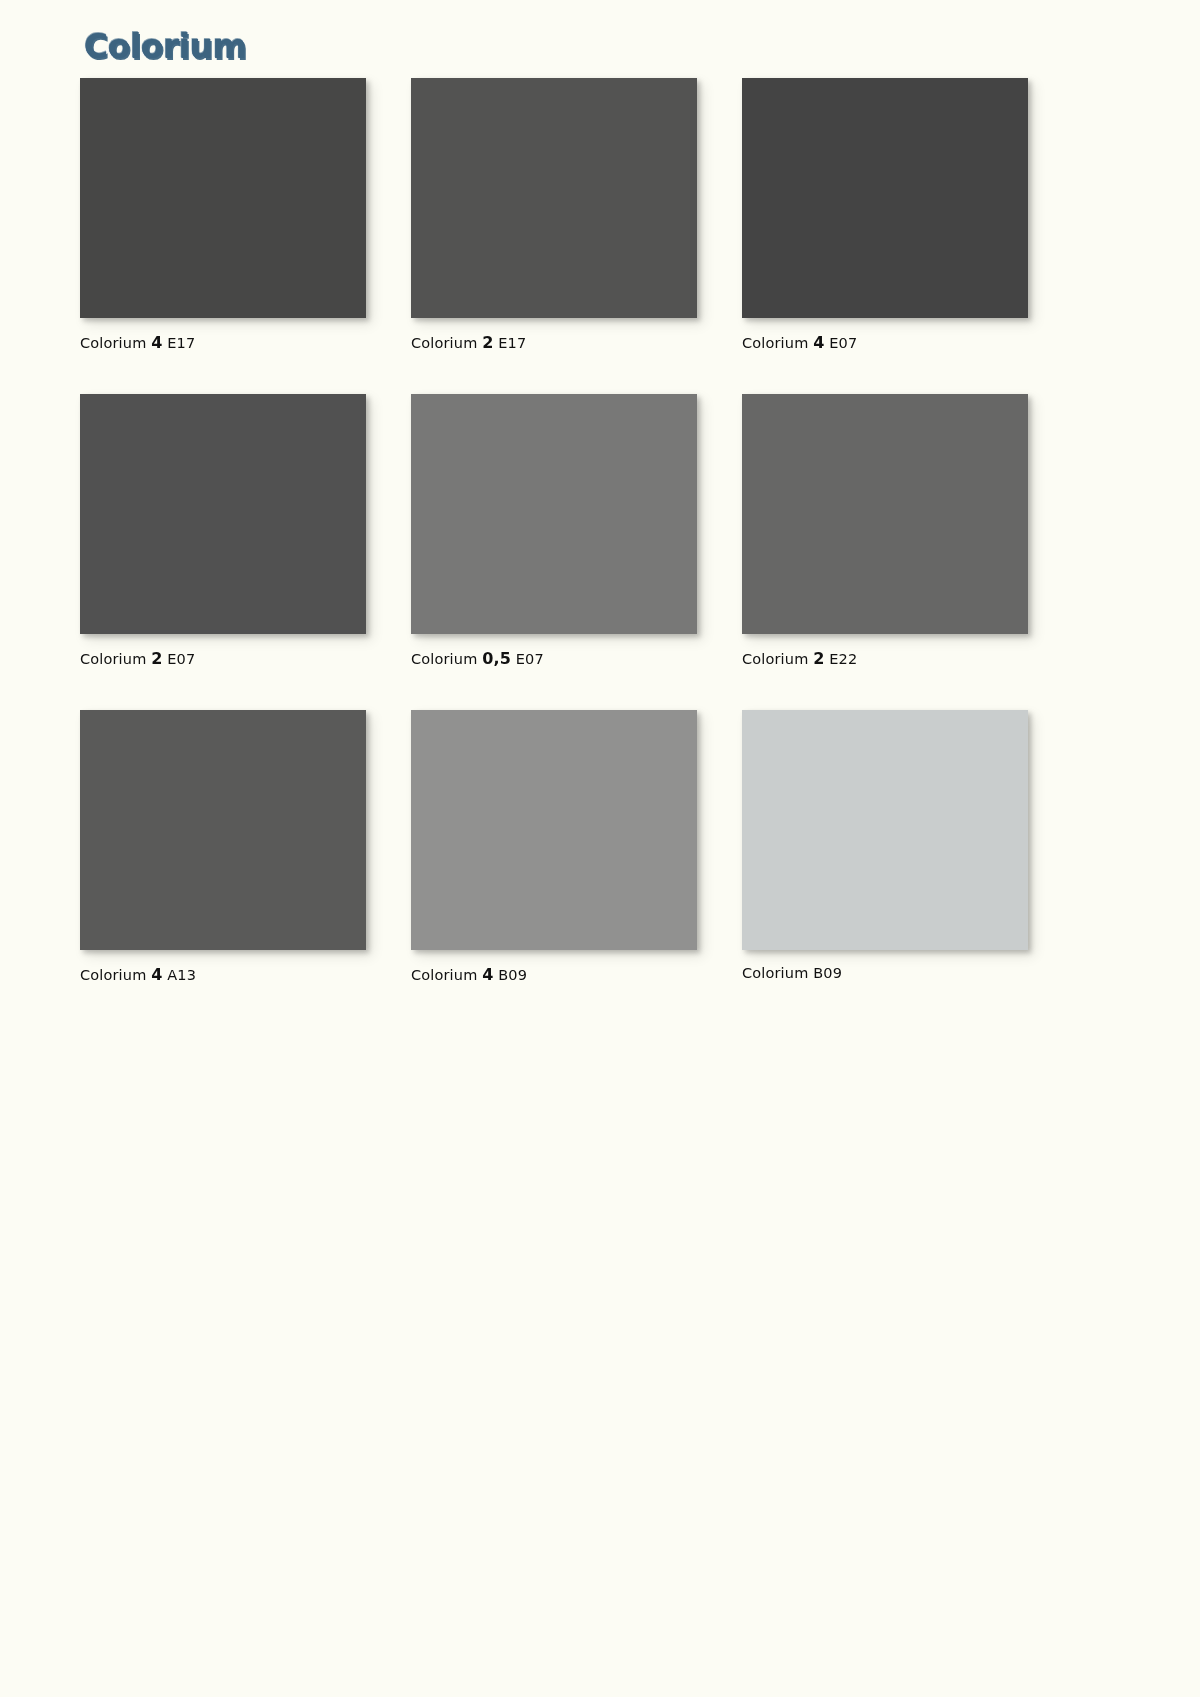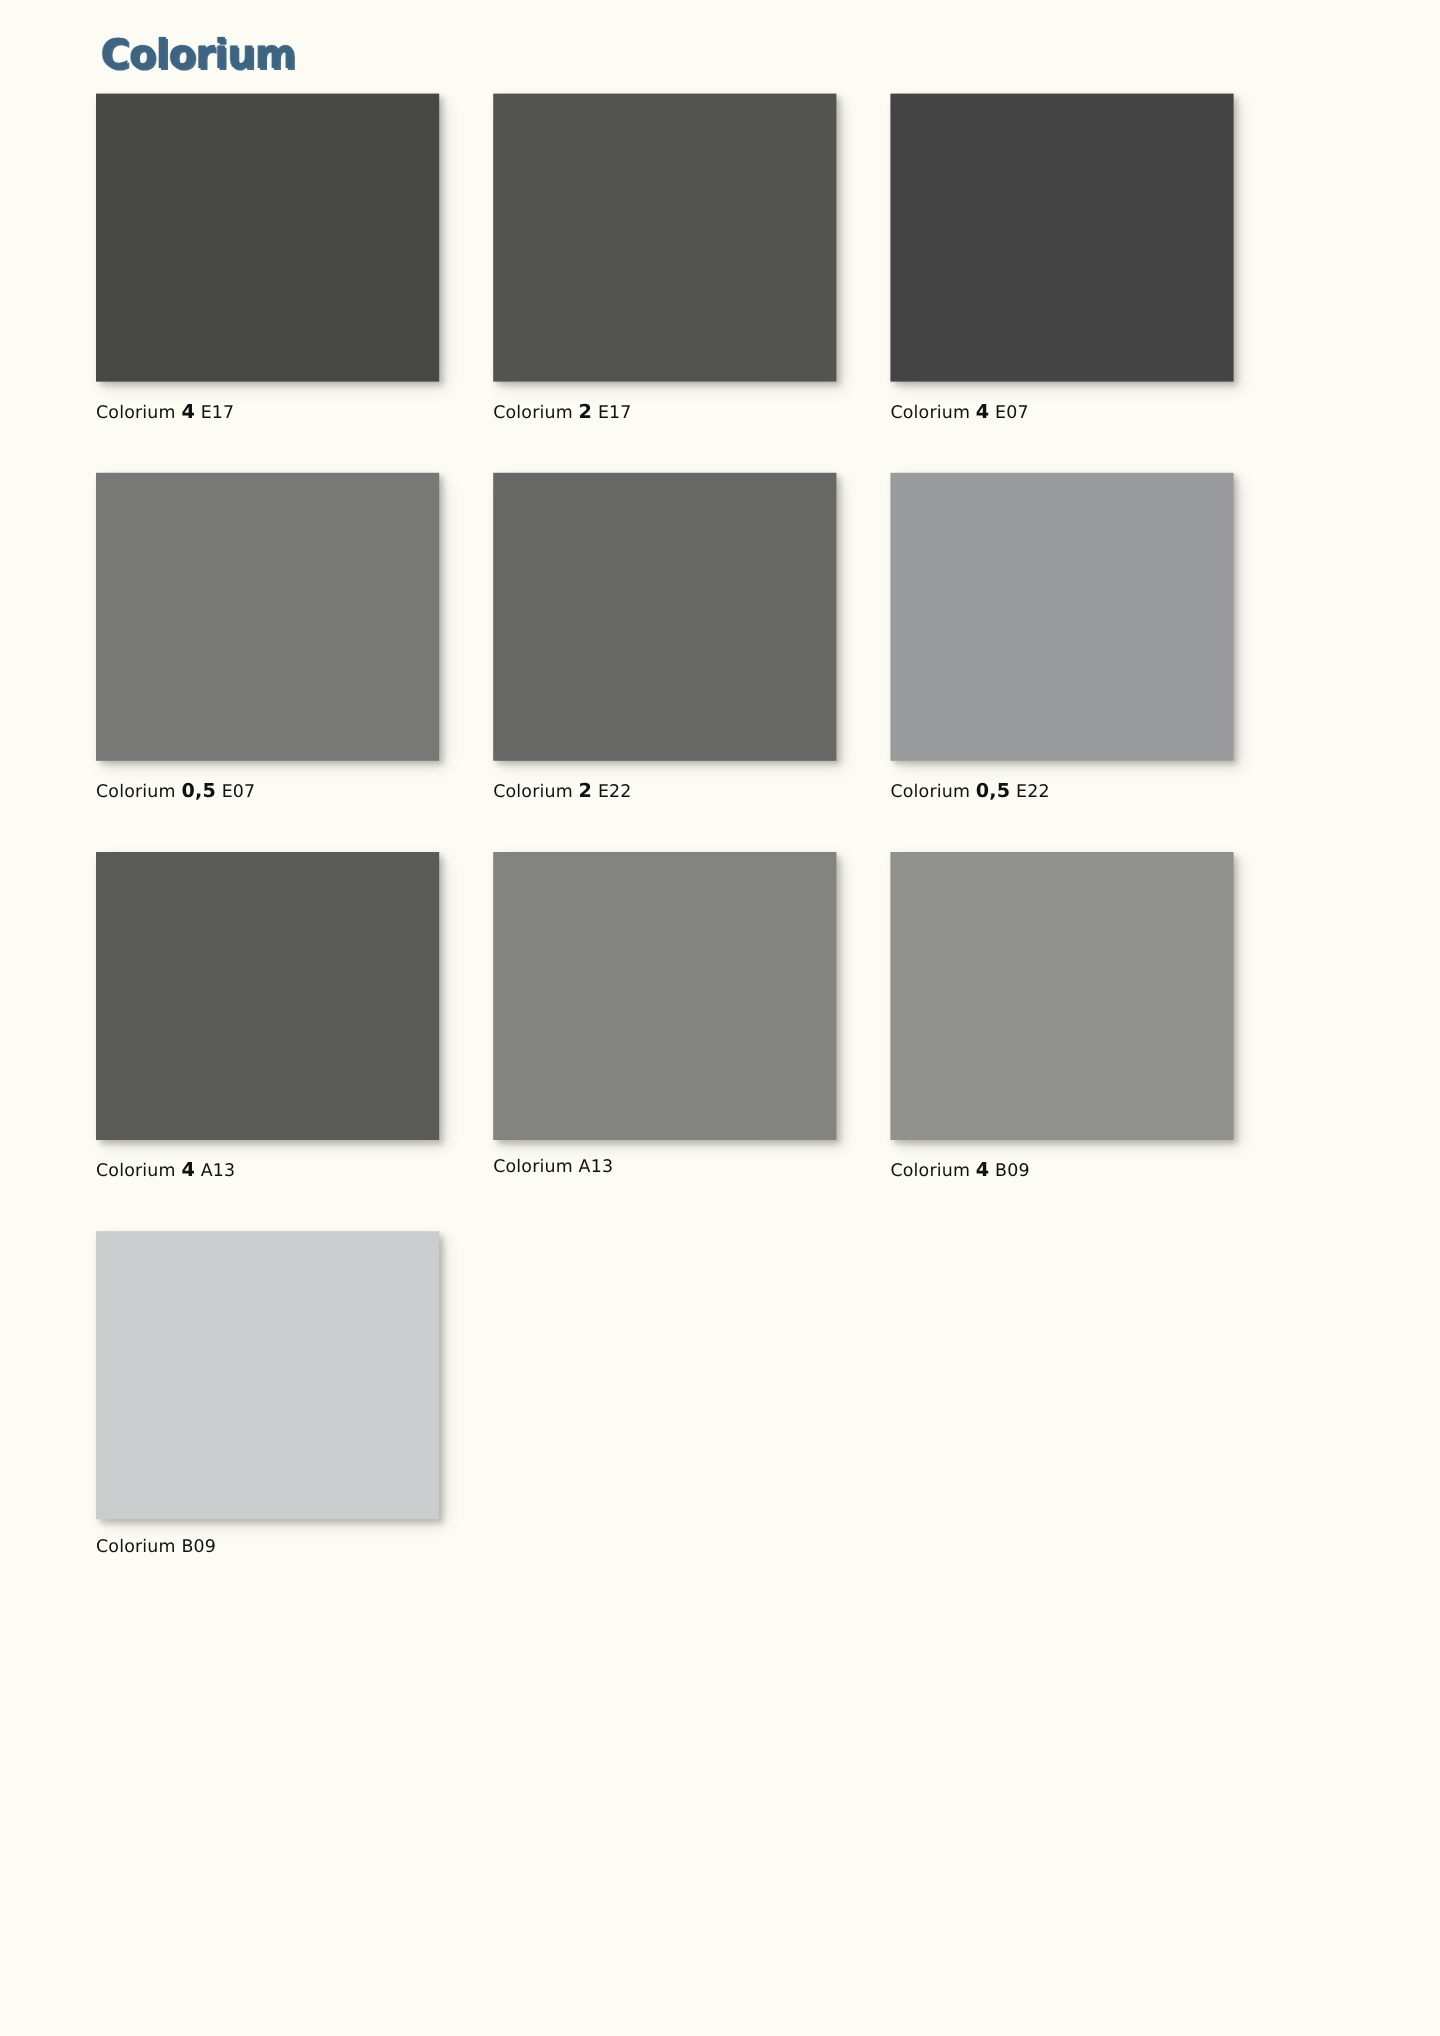--- a/index.html
+++ b/index.html
@@ -93,38 +93,34 @@
     </div>
     <div class="swatch-cell">
       <div class="swatch-chip" style="background-color: rgb(83, 83, 82);"></div>
       <div class="swatch-label"><span class="lbl-name">Colorium</span> <span class="lbl-factor">2</span> <span class="lbl-code">E17</span></div>
     </div>
     <div class="swatch-cell">
       <div class="swatch-chip" style="background-color: rgb(68, 68, 68);"></div>
       <div class="swatch-label"><span class="lbl-name">Colorium</span> <span class="lbl-factor">4</span> <span class="lbl-code">E07</span></div>
     </div>
     <div class="swatch-cell">
+      <div class="swatch-chip" style="background-color: rgb(81, 81, 81);"></div>
+      <div class="swatch-label"><span class="lbl-name">Colorium</span> <span class="lbl-factor">2</span> <span class="lbl-code">E07</span></div>
+    </div>
+    <div class="swatch-cell">
       <div class="swatch-chip" style="background-color: rgb(120, 120, 119);"></div>
       <div class="swatch-label"><span class="lbl-name">Colorium</span> <span class="lbl-factor">0,5</span> <span class="lbl-code">E07</span></div>
     </div>
     <div class="swatch-cell">
       <div class="swatch-chip" style="background-color: rgb(103, 103, 102);"></div>
       <div class="swatch-label"><span class="lbl-name">Colorium</span> <span class="lbl-factor">2</span> <span class="lbl-code">E22</span></div>
     </div>
     <div class="swatch-cell">
-      <div class="swatch-chip" style="background-color: rgb(154, 155, 156);"></div>
-      <div class="swatch-label"><span class="lbl-name">Colorium</span> <span class="lbl-factor">0,5</span> <span class="lbl-code">E22</span></div>
-    </div>
-    <div class="swatch-cell">
       <div class="swatch-chip" style="background-color: rgb(90, 90, 89);"></div>
       <div class="swatch-label"><span class="lbl-name">Colorium</span> <span class="lbl-factor">4</span> <span class="lbl-code">A13</span></div>
-    </div>
-    <div class="swatch-cell">
-      <div class="swatch-chip" style="background-color: rgb(131, 131, 130);"></div>
-      <div class="swatch-label"><span class="lbl-name">Colorium</span> <span class="lbl-code">A13</span></div>
     </div>
     <div class="swatch-cell">
       <div class="swatch-chip" style="background-color: rgb(145, 145, 144);"></div>
       <div class="swatch-label"><span class="lbl-name">Colorium</span> <span class="lbl-factor">4</span> <span class="lbl-code">B09</span></div>
     </div>
     <div class="swatch-cell">
       <div class="swatch-chip" style="background-color: rgb(201, 205, 205);"></div>
       <div class="swatch-label"><span class="lbl-name">Colorium</span> <span class="lbl-code">B09</span></div>
     </div>
   </div>

